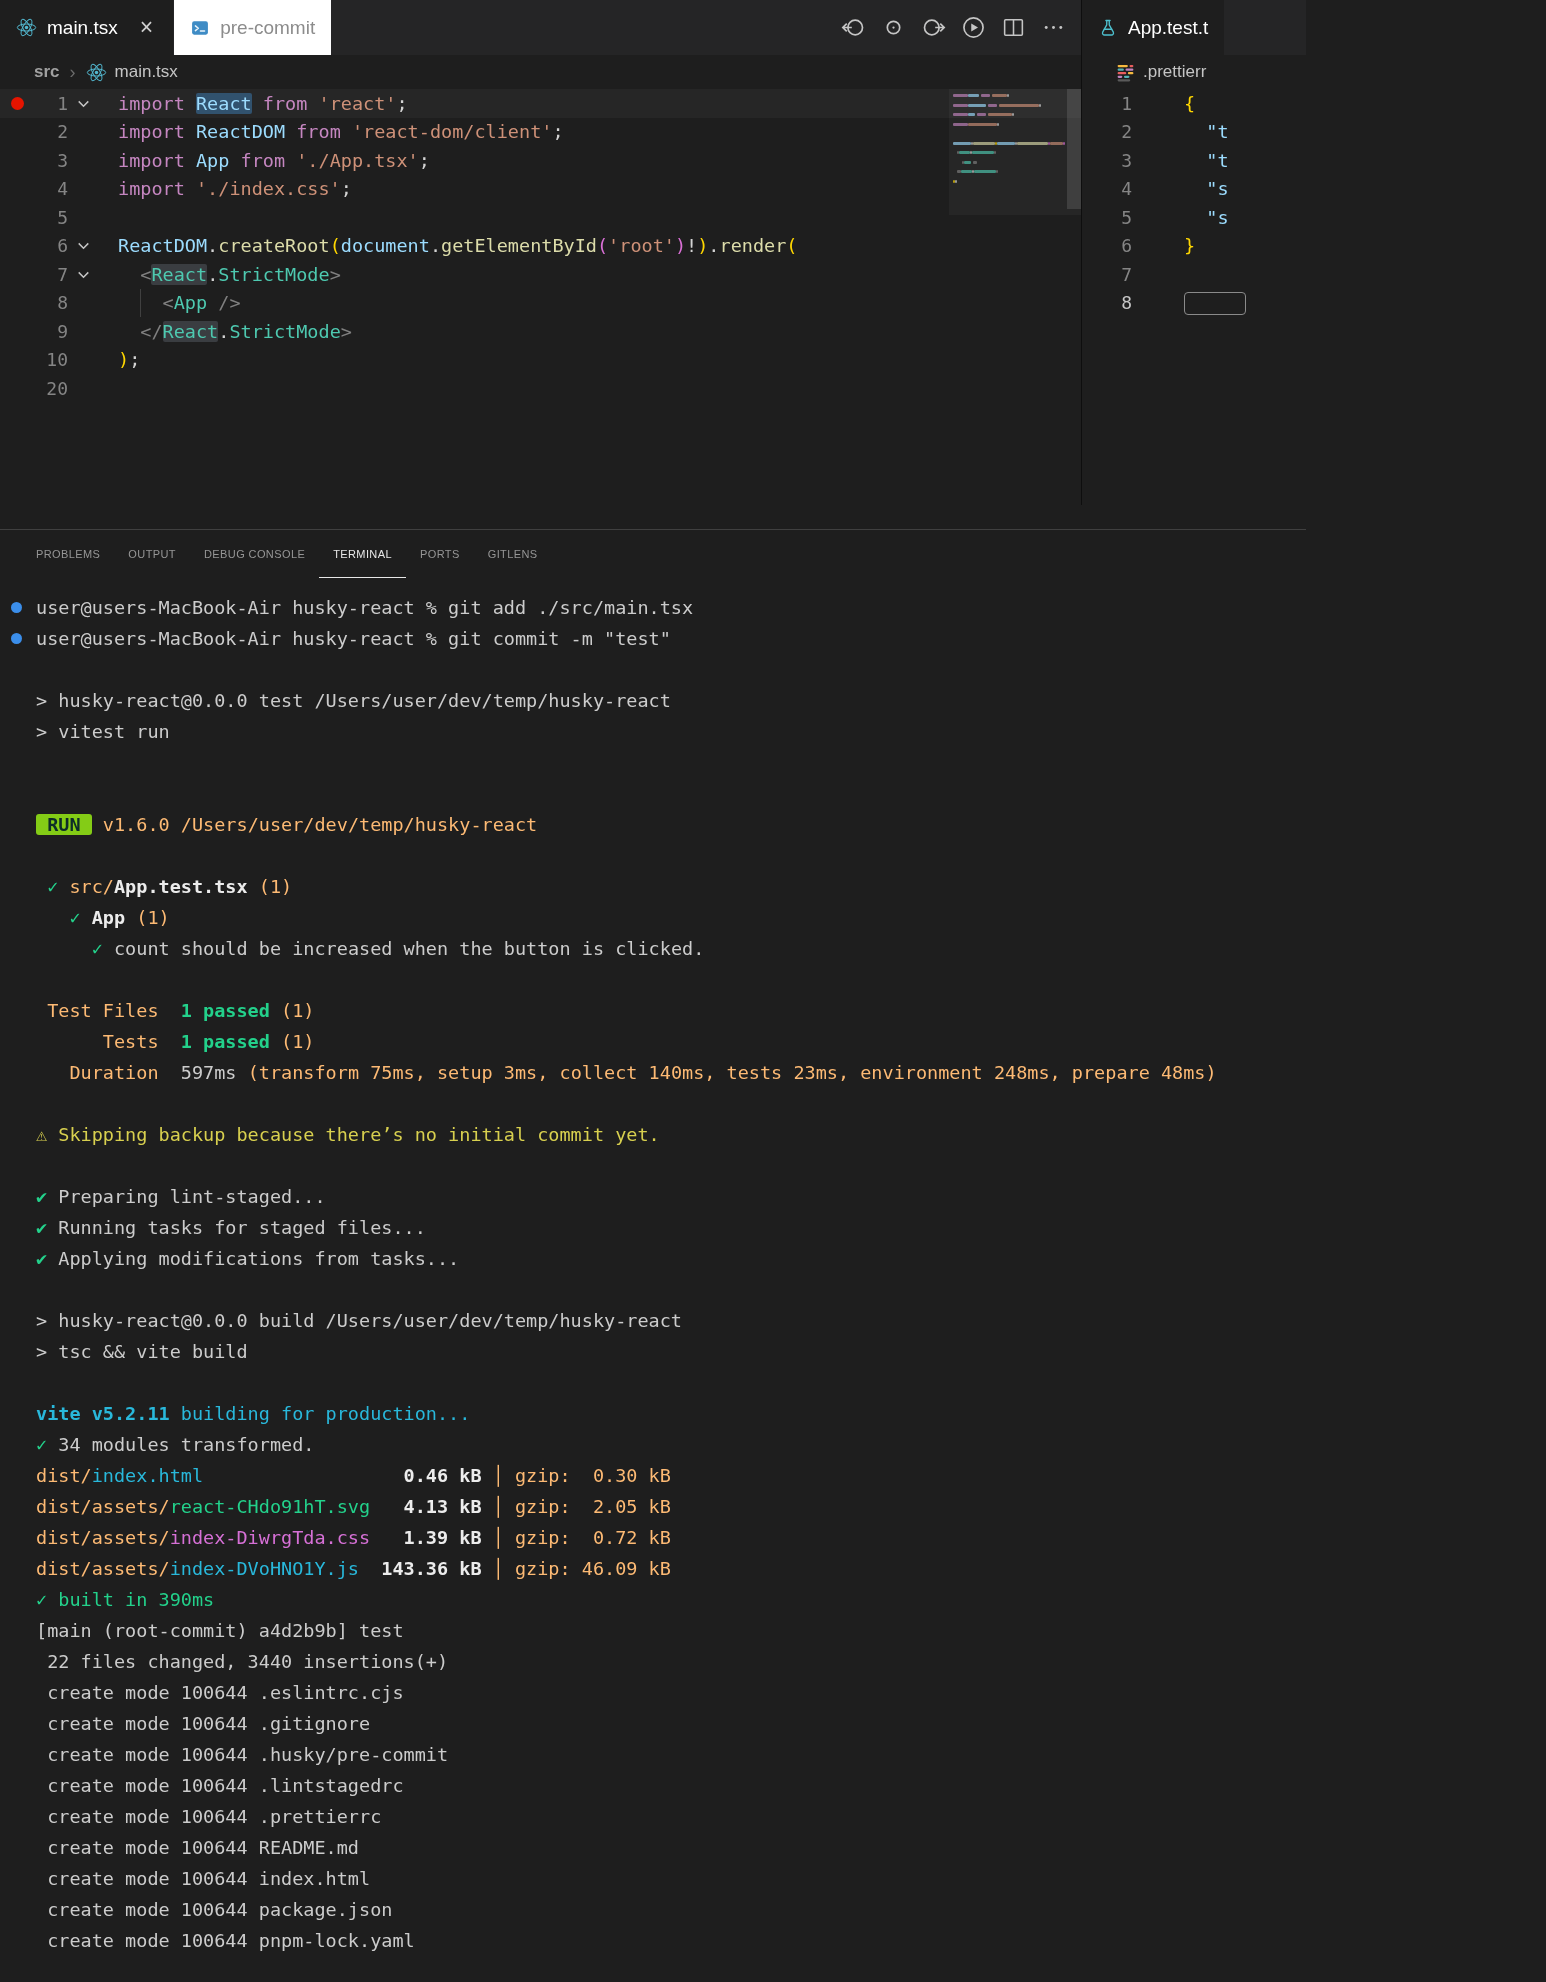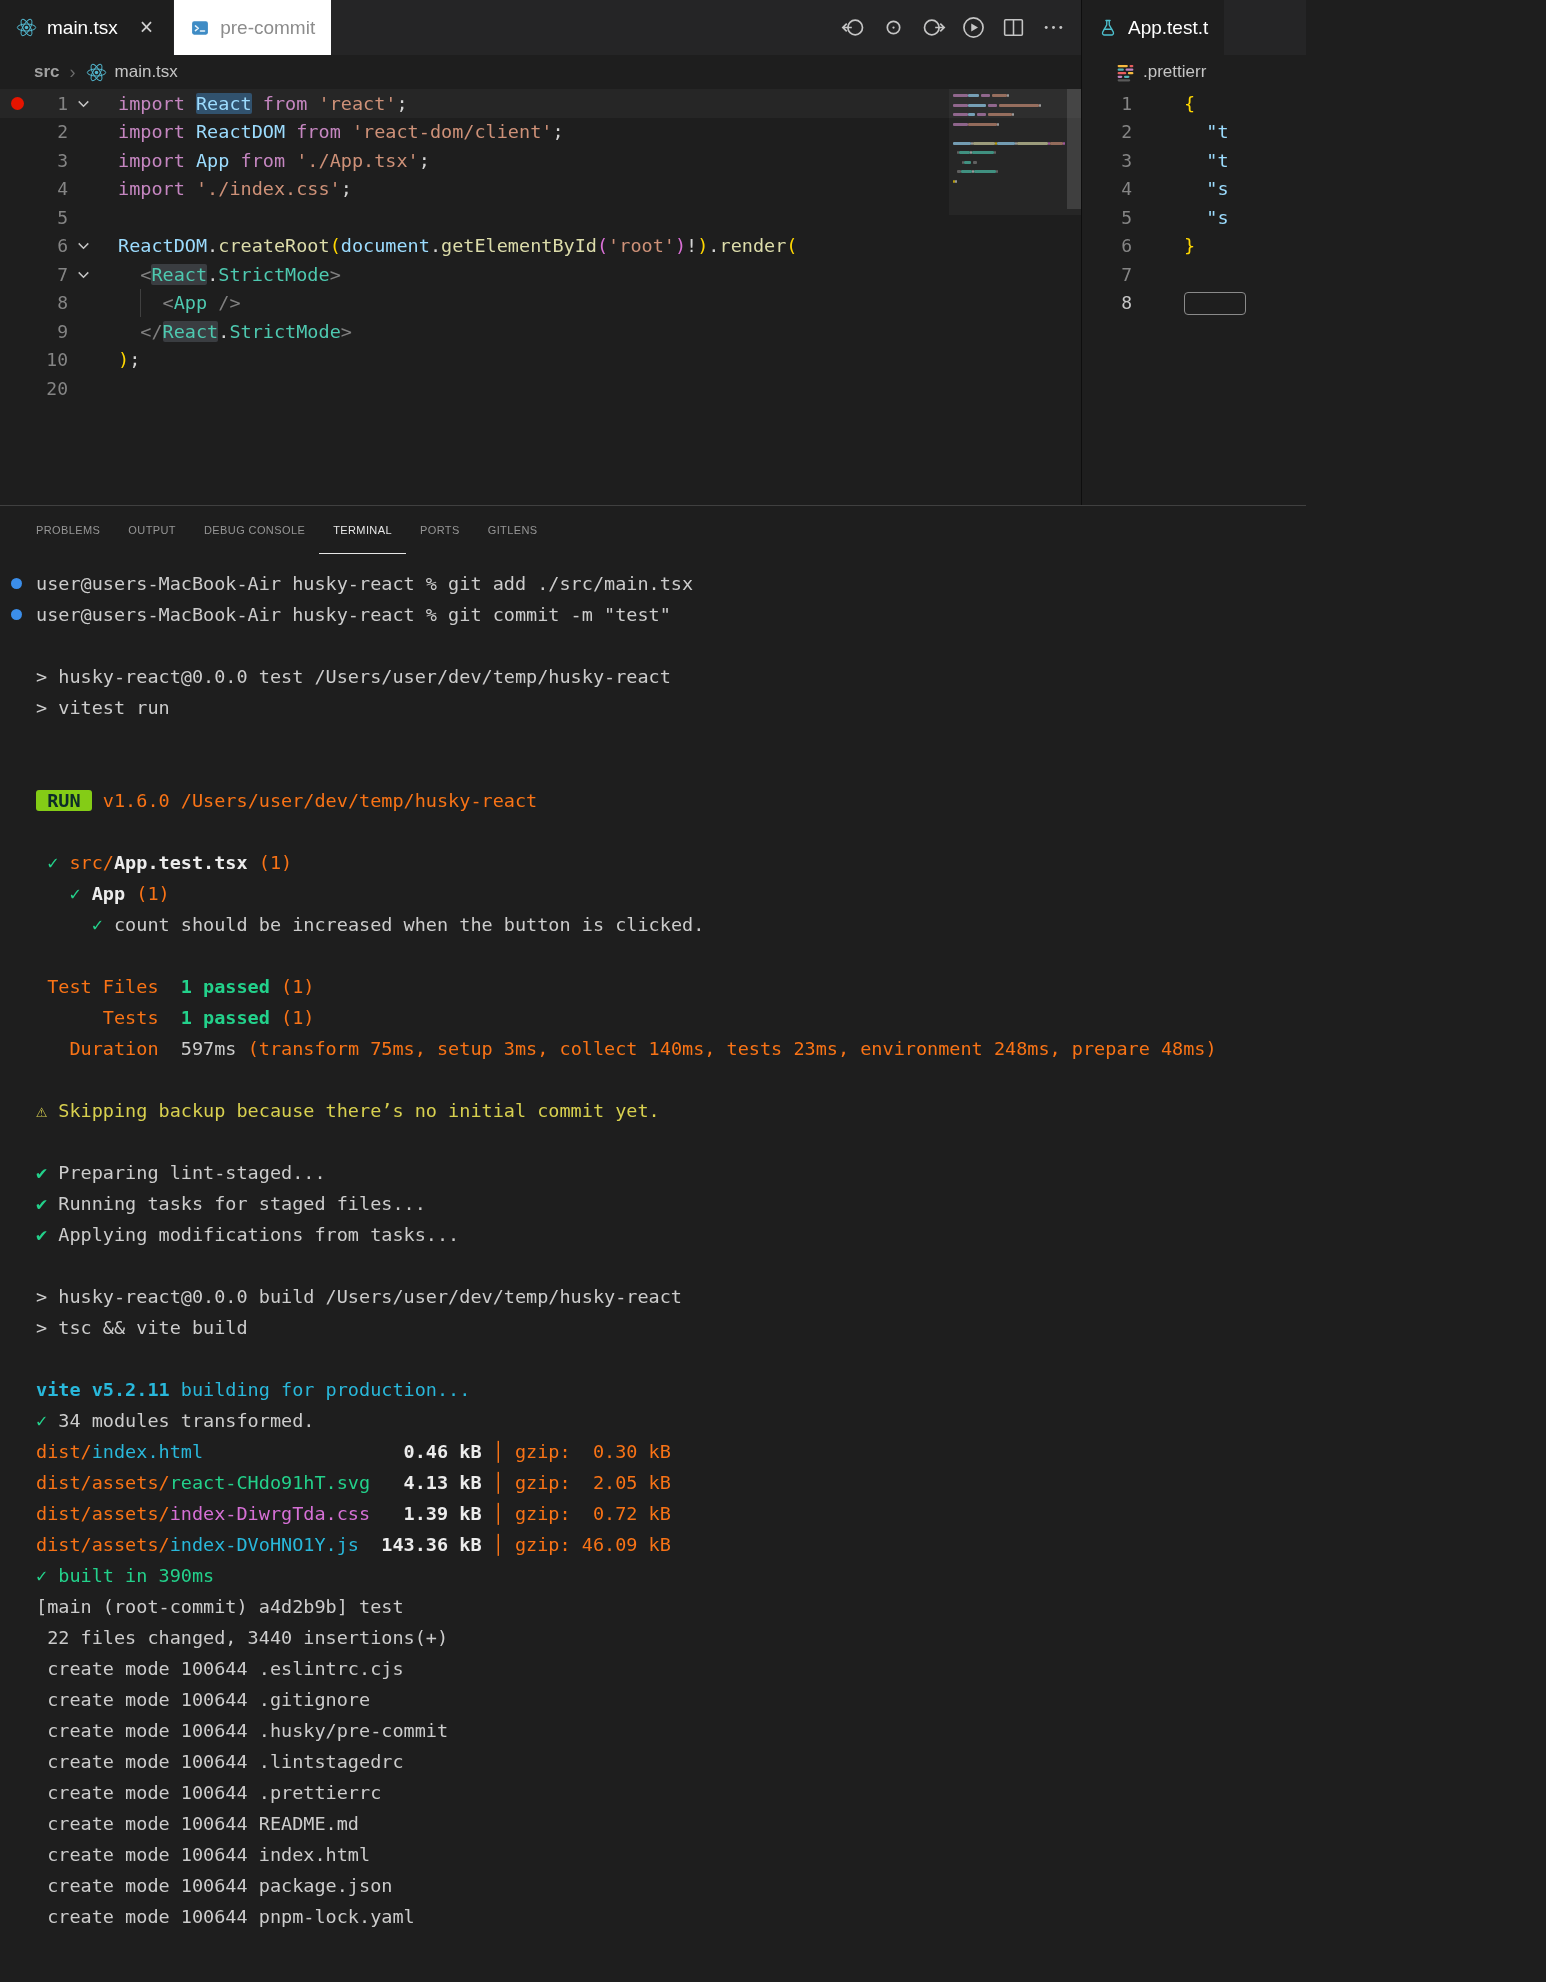--- a/index.html
+++ b/index.html
@@ -1,18 +1,18 @@
 <!DOCTYPE html>
 <html><head>
 <meta charset="utf-8">
 <style>
 *{box-sizing:border-box;margin:0;padding:0;}
 html,body{background:#1e1e1e;}
 body{width:1546px;height:1982px;overflow:hidden;font-family:"Liberation Sans",sans-serif;}
-.window{width:1306px;height:1982px;display:flex;flex-direction:column;background:#1e1e1e;color:#ccc;}
+.window{width:1306px;height:1982px;display:flex;flex-direction:column;background:#1e1e1e;color:#ccc;gap:24px;}
 .editor-area{height:505px;flex:none;display:flex;background:#1e1e1e;}
 .group{display:flex;flex-direction:column;min-width:0;}
 .group.left{width:1082px;flex:none;border-right:1px solid #0e0e0e;position:relative;}
 .group.right{flex:1;}
 .tabbar{height:55px;flex:none;background:#252526;display:flex;align-items:stretch;}
 .tabs{display:flex;align-items:stretch;}
 .tab{display:flex;align-items:center;gap:10px;padding:0 16px;background:#ffffff;color:#8c8c8c;font-size:19px;border-right:1px solid #252526;cursor:pointer;white-space:nowrap;}
 .tab.active{background:#1e1e1e;color:#ffffff;}
 .tab .close{margin-left:8px;font-size:23px;line-height:1;color:#cfcfcf;padding:0 4px;border-radius:4px;}
 .tab-icon{display:flex;align-items:center;}
@@ -50,21 +50,21 @@
 .mm-sp{background:transparent;}
 .vscroll{position:absolute;top:0;right:0;width:14px;height:100%;}
 .vthumb{width:100%;height:120px;background:rgba(121,121,121,0.30);}
 .panel{flex:1;display:flex;flex-direction:column;border-top:1px solid #404040;background:#1e1e1e;min-height:0;}
 .panel-tabs{height:48px;flex:none;display:flex;align-items:stretch;padding:0 22px;}
 .ptab{display:flex;align-items:center;padding:0 14px;font-size:11px;letter-spacing:.4px;color:#969696;border-bottom:1px solid transparent;cursor:pointer;white-space:nowrap;}
 .ptab.active{color:#e7e7e7;border-bottom-color:#e7e7e7;}
 .terminal{flex:1;min-height:0;overflow:hidden;padding:14px 0 0 36px;font-family:"DejaVu Sans Mono","DejaVu Sans",monospace;font-size:18.5px;line-height:31px;}
 .tline{white-space:pre;min-height:31px;position:relative;}
 .dot{position:absolute;left:-25px;top:10px;width:11px;height:11px;border-radius:50%;background:#3b8eea;}
-.fg{color:#cccccc}.fgb{color:#ececec;font-weight:700}.dim{color:#f97316}
+.fg{color:#cccccc}.fgb{color:#ececec;font-weight:700}.dim{color:#fdba74}
 .grn{color:#23d18b}.grnb{color:#23d18b;font-weight:700}
 .yel{color:#d8d04f}.cyn{color:#29b8db}.cynb{color:#29b8db;font-weight:700}.mag{color:#d670d6}
 .badge{background:#84cc16;color:#0d2c29;font-weight:700;border-radius:3px;}
 </style>
 </head>
 <body>
 
 <div class="window">
   <div class="editor-area">
 

